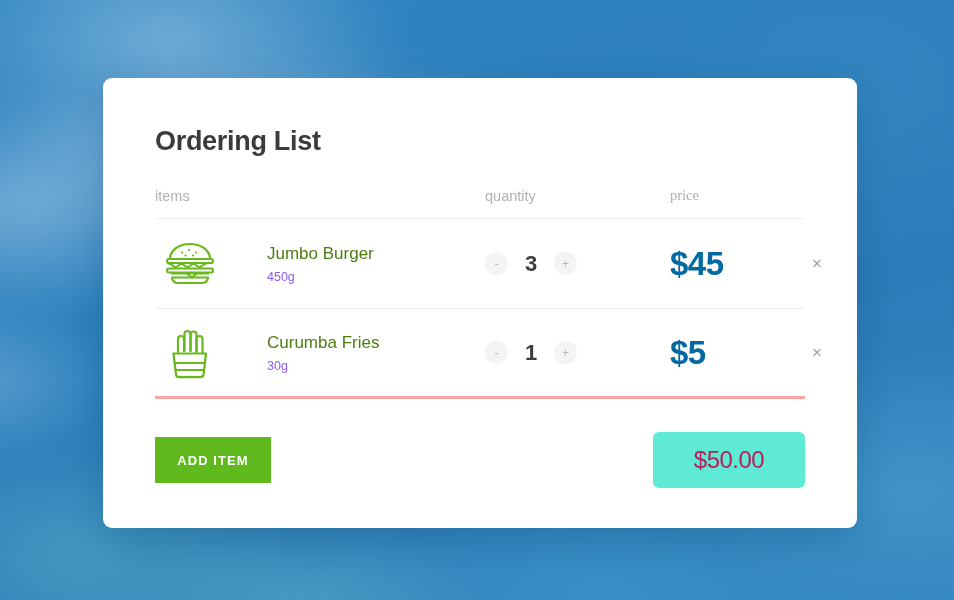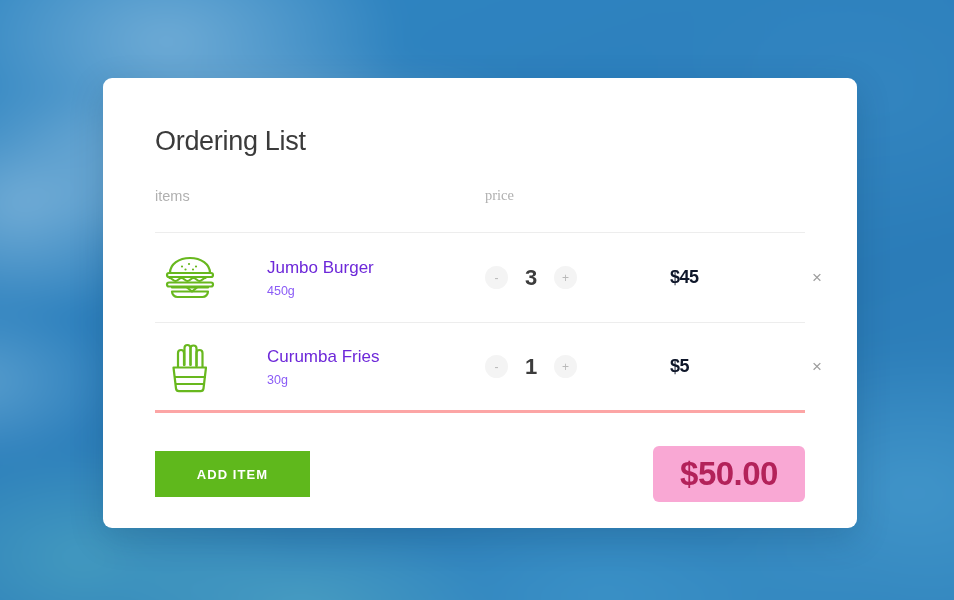--- a/index.html
+++ b/index.html
@@ -39,35 +39,35 @@
     width: 754px;
     height: 450px;
     background: #ffffff;
     border-radius: 9px;
     box-shadow: 0 10px 34px rgba(10,50,80,0.20);
     padding: 0 52px;
   }
 
   .title {
     font-size: 27px;
-    font-weight: normal;
+    font-weight: bold;
     color: #3b3b3b;
     letter-spacing: -0.3px;
     padding-top: 48px;
   }
 
   
   .table { width: 100%; margin-top: 30px; }
 
   .thead {
     display: flex;
     align-items: center;
     font-size: 14.5px;
     color: #b0b0b0;
-    padding-bottom: 28px;
+    padding-bottom: 14px;
     border-bottom: 1px solid #ededed;
   }
 
   .col-items    { flex: 0 0 330px; }
   .col-quantity { flex: 0 0 185px; }
   .col-price    { flex: 0 0 120px; font-family: Liberation Serif, serif; }
   .col-remove   { flex: 1; }
 
   .row {
     display: flex;
@@ -81,21 +81,21 @@
 
   .thumb {
     width: 58px; height: 58px;
     margin-left: 6px;
     flex: 0 0 58px;
     display: flex; align-items: center; justify-content: center;
   }
   .thumb svg { display: block; }
 
   .item-text { margin-left: 48px; }
-  .item-name { font-size: 17px; color: #6d28d9; line-height: 1.25; }
+  .item-name { font-size: 17px; color: #4d7c0f; line-height: 1.25; }
   .item-weight { font-size: 12.5px; color: #8b5cf6; margin-top: 6px; }
 
   
   .qty-cell { flex: 0 0 185px; display: flex; align-items: center; }
 
   .qty-btn {
     width: 23px; height: 23px;
     border-radius: 50%;
     background: #f4f4f4;
     color: #b9b9b9;
@@ -110,23 +110,23 @@
     width: 46px;
     text-align: center;
     font-size: 22px;
     font-weight: bold;
     color: #3c3c3c;
   }
 
   
   .price-cell {
     flex: 0 0 120px;
-    font-size: 18px;
-    font-weight: bold;
-    color: #0f172a;
+    font-size: 33px;
+    font-weight: bold;
+    color: #0369a1;
     letter-spacing: -0.5px;
   }
 
   
   .remove-cell { flex: 1; display: flex; justify-content: flex-start; }
   .remove-btn {
     background: none;
     border: none;
     color: #9e9e9e;
     font-size: 17px;
@@ -142,56 +142,57 @@
     display: flex;
     align-items: center;
     justify-content: space-between;
     margin-top: 33px;
   }
 
   .add-btn {
     background: #5fb81c;
     color: #ffffff;
     border: none;
-    width: 155px;
+    width: 116px;
     height: 46px;
     font-size: 13px;
     font-weight: bold;
     letter-spacing: 1.1px;
     cursor: pointer;
     font-family: "Liberation Sans", sans-serif;
   }
 
   .total {
-    background: #f9a8d4;
+    background: #5eead4;
     border-radius: 6px;
     width: 152px;
     height: 56px;
     display: flex;
     align-items: center;
     justify-content: center;
-    font-size: 33px;
-    font-weight: bold;
+    font-size: 24px;
+    font-weight: normal;
     color: #b3225a;
     letter-spacing: -0.5px;
   }
 </style>
 </head>
 <body>
 
 <div class="bg"></div>
 
 <div class="card">
 
   <div class="title">Ordering List</div>
 
   <div class="table">
 
     <div class="thead">
       <div class="col-items">items</div>
+      <div class="col-quantity">quantity</div>
       <div class="col-price">price</div>
       <div class="col-remove"></div>
     </div>
 
     <div class="row">
       <div class="item-cell">
         <div class="thumb">
           <svg width="54" height="54" viewBox="0 0 54 54" fill="none" stroke="#68b81e" stroke-width="2.2" stroke-linecap="round" stroke-linejoin="round">
             <path d="M7 22c0-9 9-15 20-15s20 6 20 15"></path>
             <path d="M6 22h42a2 2 0 0 1 0 4H6a2 2 0 0 1 0-4z"></path>

